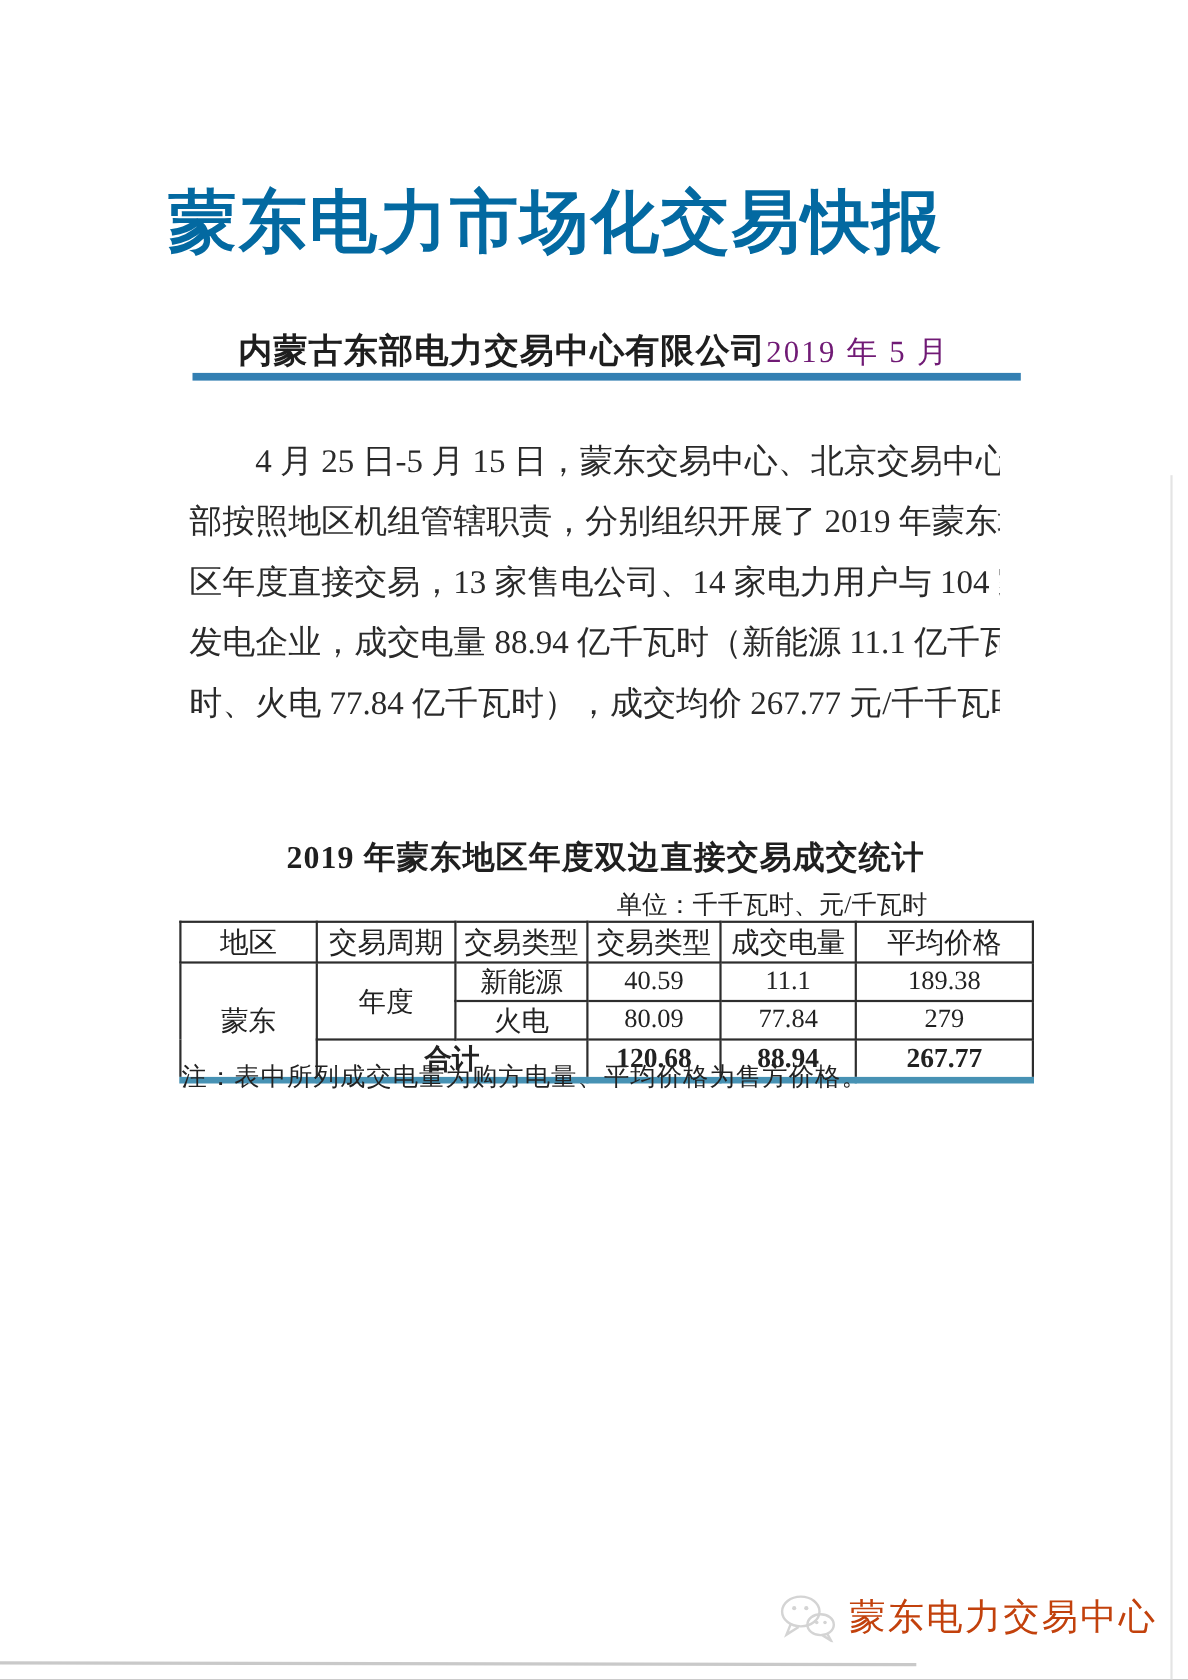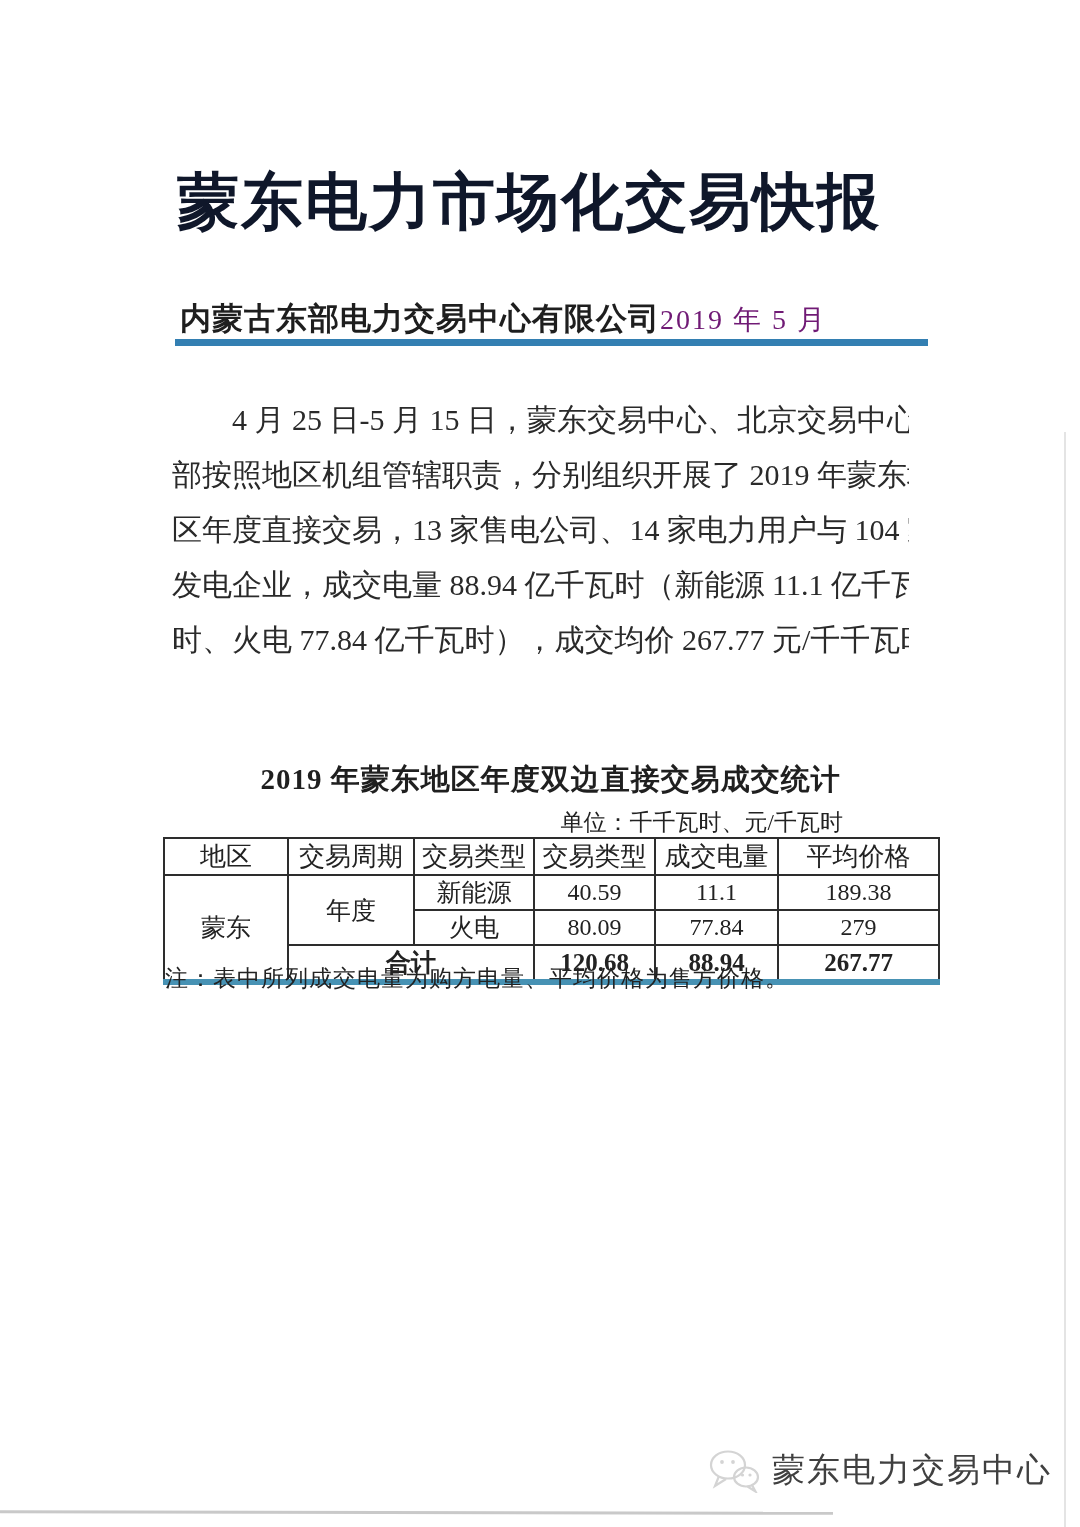--- a/index.html
+++ b/index.html
@@ -14,30 +14,29 @@
     color: #262626;
   }
   .doc-title {
     position: absolute;
     top: 160px; left: 0;
     width: 1010px;
     text-align: center;
     font-size: 62px;
     font-weight: bold;
     letter-spacing: 2px;
-    color: #0f172a;
+    color: #0369a1;
     white-space: nowrap;
-    padding-left: 24px;
   }
   .header-row {
     position: absolute;
-    top: 298px; left: 180px;
+    top: 298px; left: 190px;
     width: 750px;
     display: flex;
-    justify-content: flex-start;
+    justify-content: center;
     align-items: baseline;
   }
   .publisher {
     font-size: 31px;
     font-weight: bold;
     letter-spacing: 1px;
     color: #1e1e1e;
   }
   .issue-date {
     font-size: 28px;
@@ -115,21 +114,21 @@
     font-size: 23px;
     letter-spacing: 1px;
     color: #222;
   }
   .watermark {
     position: absolute;
     top: 1448px; right: 28px;
     display: flex;
     align-items: center;
     gap: 12px;
-    color: #404040;
+    color: #c2410c;
     font-size: 33px;
     letter-spacing: 2px;
     white-space: nowrap;
   }
   .bottom-scan-line {
     position: absolute;
     top: 1511px; left: 0;
     width: 833px; height: 3px;
     background: #c9c9c9;
     transform: rotate(0.12deg);

